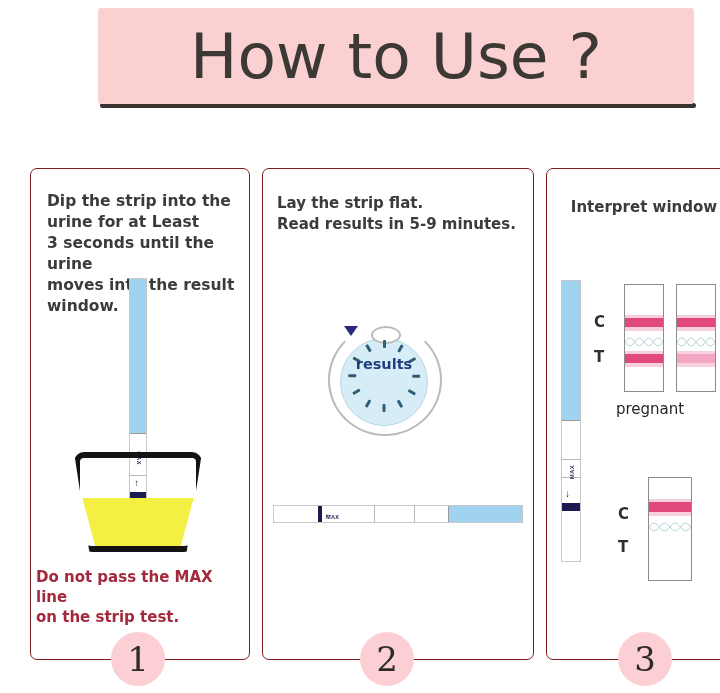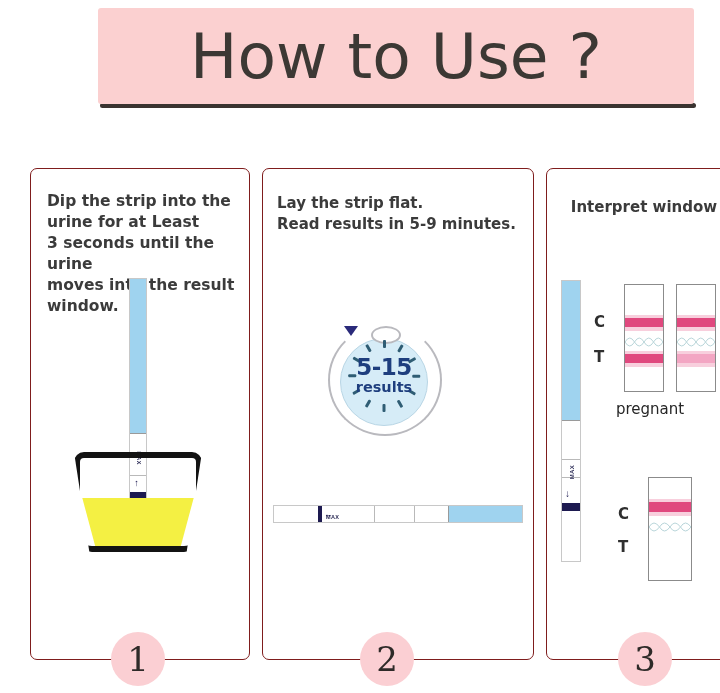--- a/index.html
+++ b/index.html
@@ -239,20 +239,22 @@
     <div class="p1-maxtxt">MAX</div>
     <div class="p1-maxarrow">←</div>
     <div class="p1-maxband"></div>
   </div>
 
   <div class="cup">
     <div class="cup-liquid"></div>
     <div class="cup-body"></div>
   </div>
 
+  <div class="warn">Do not pass the MAX line
+on the strip test.</div>
 
   <div class="card" id="card2">
     <div class="card-text">Lay the strip flat.
 Read results in 5-9 minutes.</div>
   </div>
 
   <div class="clock">
     <div class="clock-arc"></div>
     <div class="clock-face"></div>
     <div class="clock-knob"></div>
@@ -265,21 +267,20 @@
         <div class="tick" style="transform: rotate(150deg);"></div>
         <div class="tick" style="transform: rotate(180deg);"></div>
         <div class="tick" style="transform: rotate(210deg);"></div>
         <div class="tick" style="transform: rotate(240deg);"></div>
         <div class="tick" style="transform: rotate(270deg);"></div>
         <div class="tick" style="transform: rotate(300deg);"></div>
         <div class="tick" style="transform: rotate(330deg);"></div>
       </div>
     <div class="clock-arrow"></div>
     <div class="clock-label">
-      <div class="clock-l1">5-15</div>
       <div class="clock-l2">results</div>
     </div>
   </div>
 
   <div class="p2-strip">
     <div class="p2-strip-blue"></div>
     <div class="p2-div" style="left:100px;"></div>
     <div class="p2-div" style="left:140px;"></div>
     <div class="p2-maxband"></div>
     <div class="p2-maxtxt">MAX</div>

